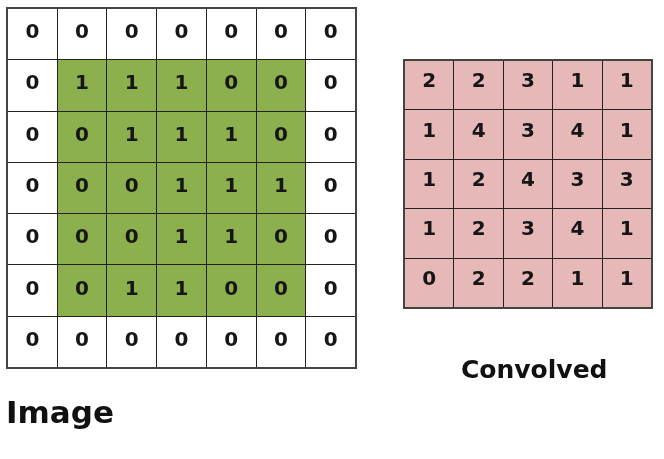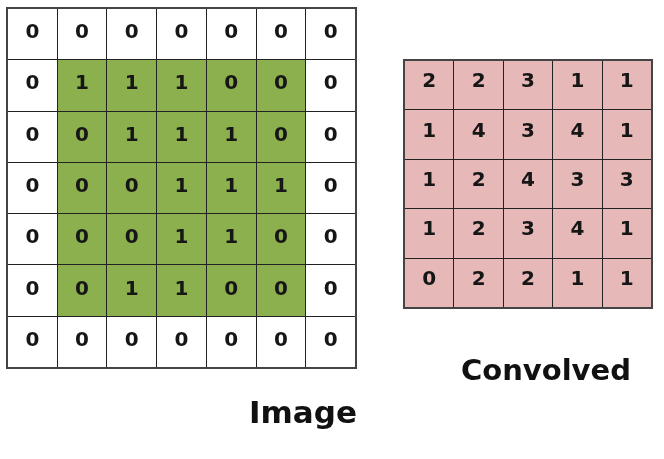--- a/index.html
+++ b/index.html
@@ -36,27 +36,27 @@
     background: #ffffff;
     display: flex; align-items: center; justify-content: center;
     font-weight: bold; font-size: 20px; color: #161616;
     padding-bottom: 6px;
   }
   .grid5 .cell { padding-bottom: 10px; }
   .cell.hl { background: var(--hl, #8cb04e); }
   .cell.fill { background: var(--pink, #e6b9b8); }
   .label-image {
     position: absolute; left: 6px; top: 394px; width: 351px;
-    text-align: right;
+    text-align: left;
     font-size: 31px; font-weight: bold; color: #111111;
     letter-spacing: 0px;
   }
   .label-conv {
     position: absolute; left: 461px; top: 351px;
-    font-size: 29px; font-weight: bold; color: #111111;
+    font-size: 25px; font-weight: bold; color: #111111;
     line-height: 38px; text-align: left;
   }
 </style>
 </head>
 <body>
 
 <div class="canvas">
 
   <div class="grid grid7">
       <div class="cell">0</div>

